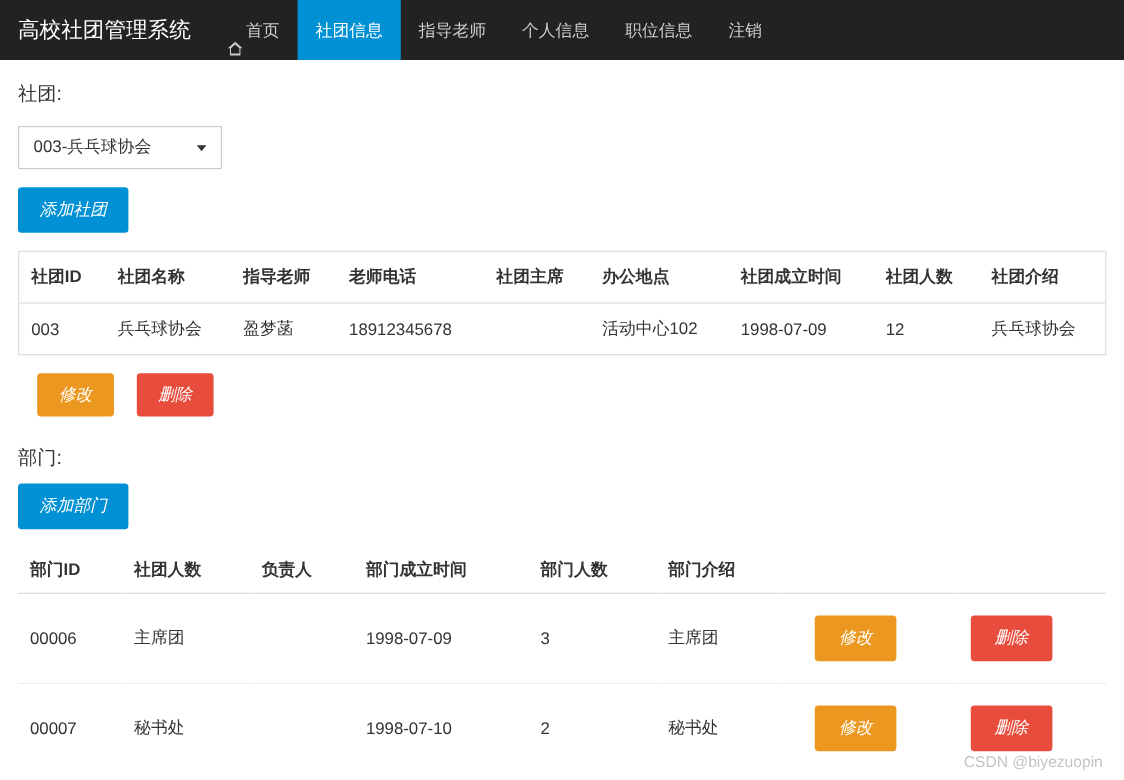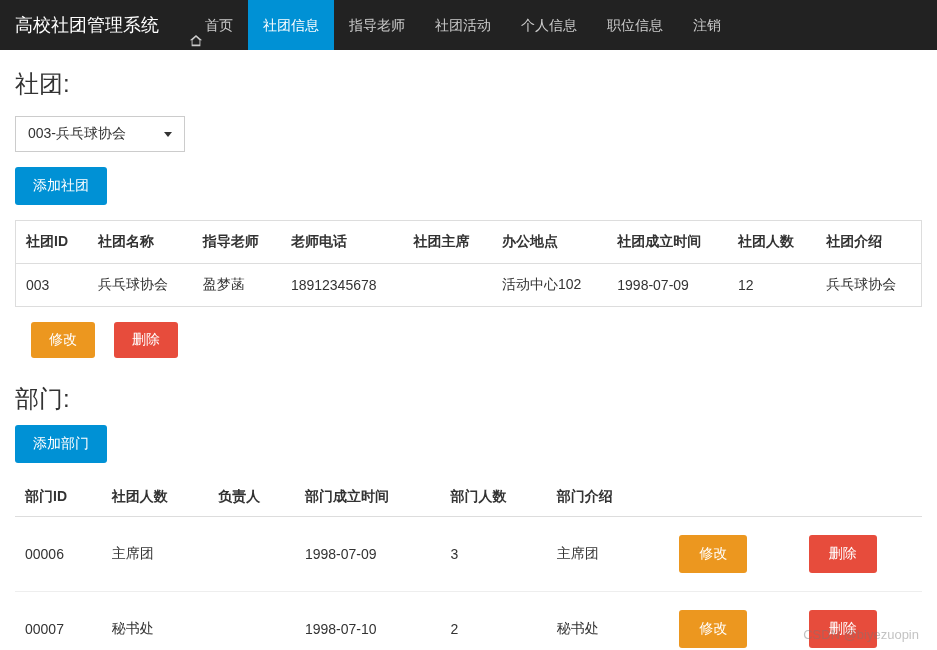--- a/index.html
+++ b/index.html
@@ -5,26 +5,26 @@
     * { box-sizing: border-box; margin: 0; padding: 0; }
     body { font-family: "Helvetica Neue", Helvetica, Arial, "Microsoft YaHei", sans-serif; font-size: 14px; color: #333; background: #fff; }
     
     .navbar { background: #222; color: #fff; display: flex; align-items: center; height: 50px; }
     .navbar-brand { color: #fff; font-size: 18px; padding: 0 15px; line-height: 50px; }
     .nav-item { color: #ccc; padding: 0 15px; line-height: 50px; cursor: pointer; display: flex; align-items: center; }
     .nav-item.active { background: #0091d5; color: #fff; }
     .home-icon { display: inline-block; width: 14px; height: 14px; margin-right: 2px; }
     
     .container { padding: 10px 15px; }
-    .section-title { font-size: 24px; font-weight: 400; margin: 8px 0; }
+    .section-title { font-size: 16px; font-weight: 400; margin: 8px 0; }
     
     .dropdown { display: inline-flex; align-items: center; justify-content: space-between; border: 1px solid #ccc; background: #fff; padding: 8px 12px; width: 170px; cursor: pointer; margin: 8px 0 15px 0; }
     .caret { width: 0; height: 0; border-left: 4px solid transparent; border-right: 4px solid transparent; border-top: 5px solid #333; }
     
-    .btn { display: inline-block; padding: 10px 18px; border: none; color: #fff; cursor: pointer; font-size: 14px; border-radius: 3px; }
+    .btn { display: inline-block; padding: 10px 18px; border: none; color: #fff; cursor: pointer; font-size: 14px; border-radius: 3px; font-style: italic; }
     .btn-primary { background: #0091d5; }
     .btn-warning { background: #ec971f; margin-left: 16px; }
     .btn-danger { background: #e74c3c; }
     .btn-sm { padding: 9px 18px; }
     
     .btn-group { margin: 15px 0; }
     .btn-group .btn { margin-right: 15px; }
     
     table { width: 100%; border-collapse: collapse; margin: 15px 0 5px 0; }
     table.bordered { border: 1px solid #ddd; }
@@ -49,23 +49,20 @@
           <path d="M8 1l7 6h-2v7H3V7H1l7-6zm0 2.5L4 7v5h8V7L8 3.5z"></path>
         </svg>
     </span>
     <span>首页</span>
   </div>
   <div class="nav-item active">
       <span>社团信息</span>
     </div>
   <div class="nav-item">
       <span>指导老师</span>
-    </div>
-  <div class="nav-item">
-      <span>社团活动</span>
     </div>
   <div class="nav-item">
       <span>个人信息</span>
     </div>
   <div class="nav-item">
       <span>职位信息</span>
     </div>
   <div class="nav-item">
       <span>注销</span>
     </div>

